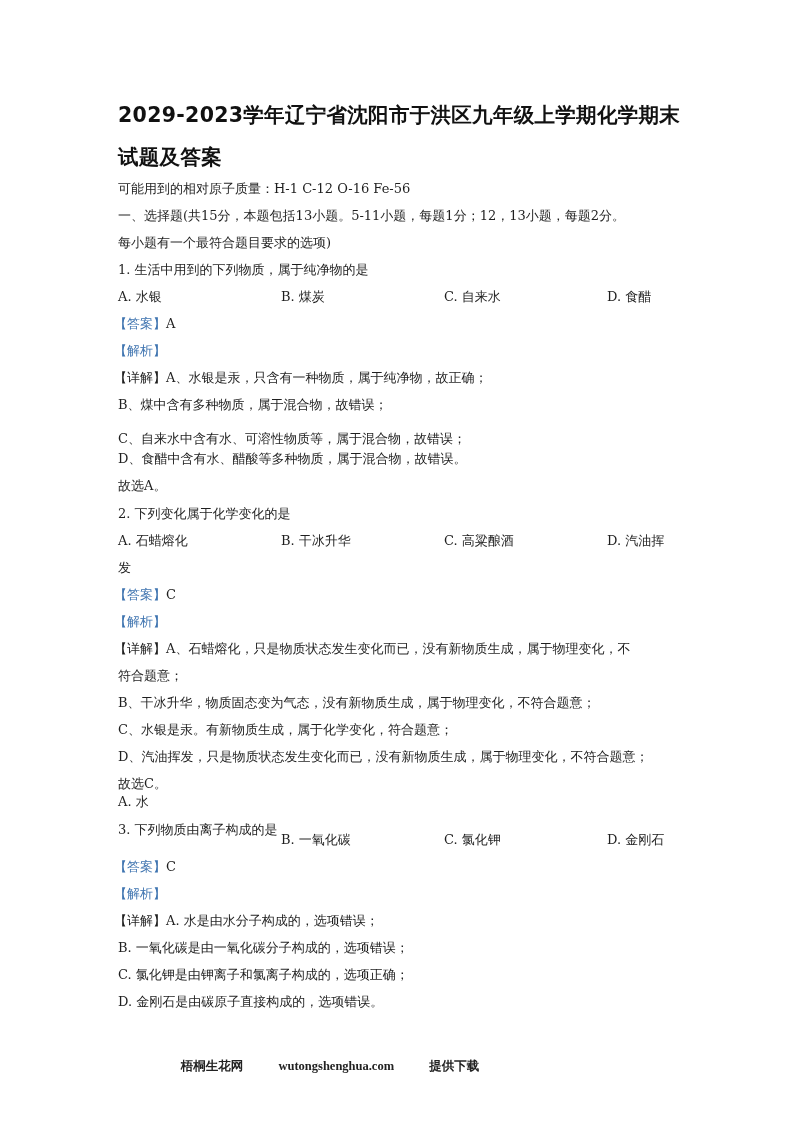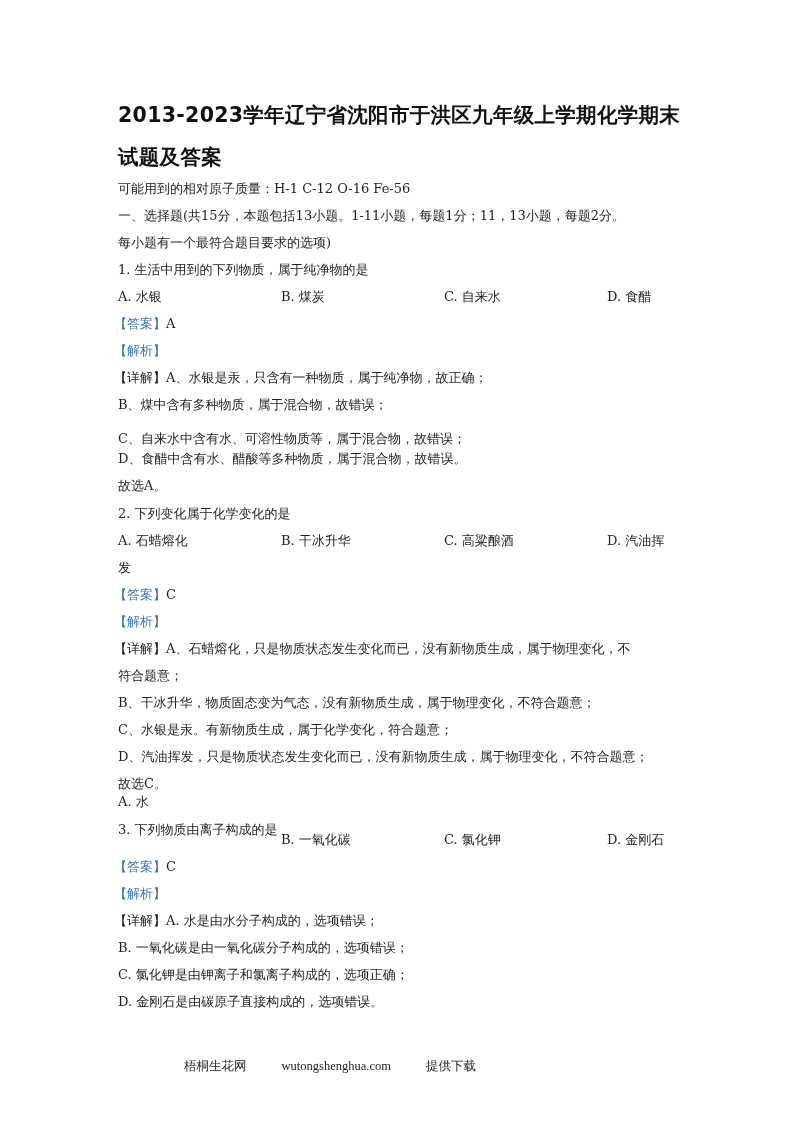--- a/index.html
+++ b/index.html
@@ -5,31 +5,31 @@
   html, body { margin: 0; padding: 0; background: #ffffff; }
   body { width: 793px; height: 1122px; position: relative; overflow: hidden;
          font-family: "DejaVu Serif", "Liberation Serif", serif; color: #1a1a1a; }
   .title { position: absolute; left: 118px; width: 570px; font-family: "DejaVu Sans", "Liberation Sans", sans-serif;
            font-weight: bold; font-size: 20.5px; color: #111; letter-spacing: 0.3px; white-space: nowrap; }
   .line { position: absolute; left: 118px; font-size: 13px; line-height: 16px; white-space: nowrap; color: #1f1f1f; }
   .line.indent { left: 114px; }
   .opt { position: absolute; font-size: 13px; line-height: 16px; white-space: nowrap; color: #1f1f1f; }
   .lbl { color: #3f74b0; }
   .footer { position: absolute; top: 1058px; left: 0; width: 660px; text-align: center; font-size: 12.5px; color: #222;
-            font-family: "Liberation Serif", "DejaVu Serif", serif; }
+            font-family: "Liberation Serif", "DejaVu Serif", serif; font-weight: bold; }
   .footer span { margin: 0 16px; }
 </style>
 </head>
 <body>
 
-<div class="title" style="top:101px;">2013-2023学年辽宁省沈阳市于洪区九年级上学期化学期末</div>
+<div class="title" style="top:101px;">2029-2023学年辽宁省沈阳市于洪区九年级上学期化学期末</div>
 <div class="title" style="top:143px;">试题及答案</div>
 
 <div class="line" style="top:181px;">可能用到的相对原子质量：H-1   C-12   O-16   Fe-56</div>
-<div class="line" style="top:208px;">一、选择题(共15分，本题包括13小题。1-11小题，每题1分；11，13小题，每题2分。</div>
+<div class="line" style="top:208px;">一、选择题(共15分，本题包括13小题。5-11小题，每题1分；12，13小题，每题2分。</div>
 <div class="line" style="top:235px;">每小题有一个最符合题目要求的选项)</div>
 
 <div class="line" style="top:262px;">1. 生活中用到的下列物质，属于纯净物的是</div>
 <div class="opt" style="top:289px;left:118px;">A. 水银</div>
 <div class="opt" style="top:289px;left:281px;text-align:right;">B. 煤炭</div>
 <div class="opt" style="top:289px;left:444px;">C. 自来水</div>
 <div class="opt" style="top:289px;left:607px;">D. 食醋</div>
 <div class="line indent" style="top:316px;">
   <span class="lbl">【答案】</span><span>A</span>
 </div>

